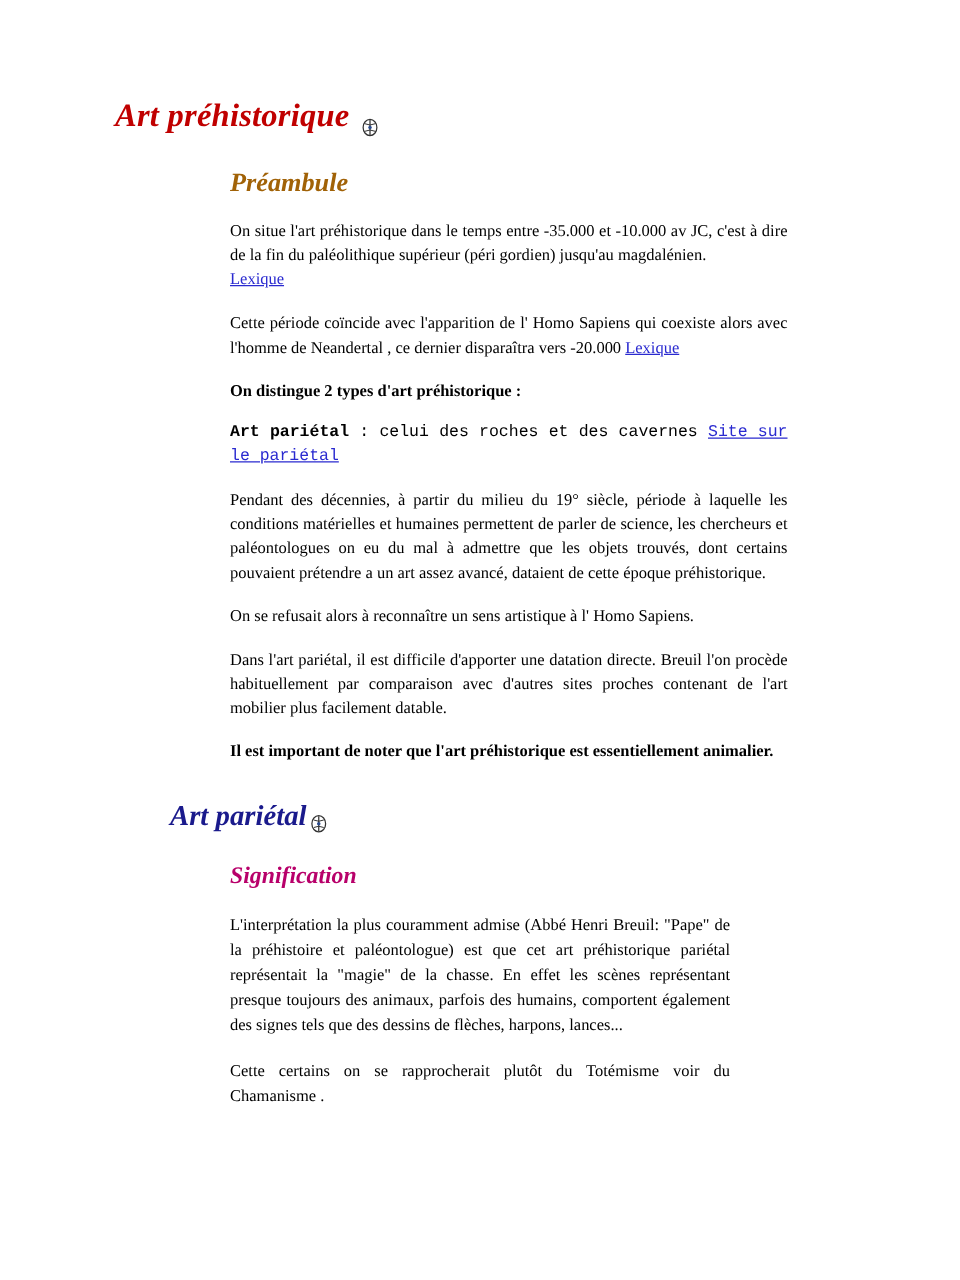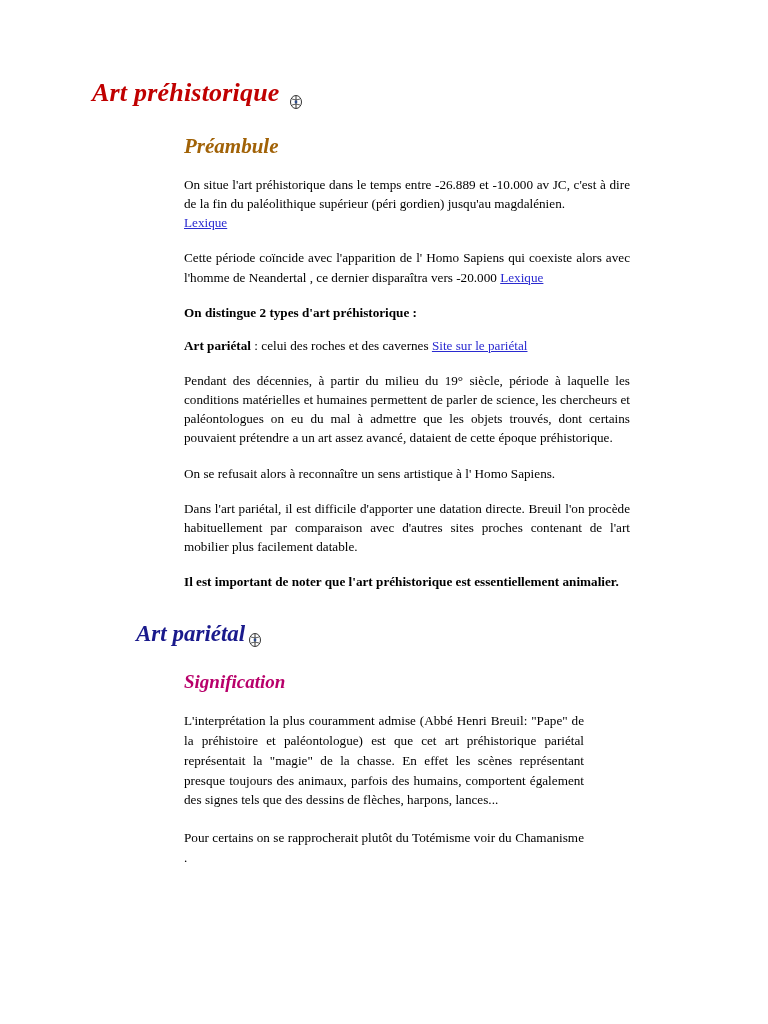--- a/index.html
+++ b/index.html
@@ -87,20 +87,21 @@
   .bullet-icon {
     display: inline-block;
     width: 16px;
     height: 16px;
     position: relative;
     top: 2px;
   }
   .nest-block {
     margin-top: 14px;
     margin-left: 46px;
+    font-family: Liberation Mono, monospace;
   }
   .nest-line {
     font-size: 13.2px;
     line-height: 1.45;
     text-align: justify;
   }
 </style>
 </head>
 <body>
 
@@ -115,21 +116,21 @@
         <path d="M4 5 Q8 7 12 5" stroke="#333333" stroke-width="0.8" fill="none"></path>
         <path d="M4 11 Q8 9 12 11" stroke="#333333" stroke-width="0.8" fill="none"></path>
         <circle cx="8" cy="8" r="1.4" fill="#2a4a8c"></circle>
       </svg>
     </span>
   </h1>
 
   <h2 class="h2 indent">Préambule</h2>
 
   <p class="body-text indent">
-    <span>On situe l'art préhistorique dans le temps entre -26.889 et -10.000 av JC, c'est à dire de la fin du paléolithique supérieur (péri gordien) jusqu'au magdalénien.</span><br>
+    <span>On situe l'art préhistorique dans le temps entre -35.000 et -10.000 av JC, c'est à dire de la fin du paléolithique supérieur (péri gordien) jusqu'au magdalénien.</span><br>
     <span class="link">Lexique</span>
   </p>
 
   <p class="body-text indent">
     <span>Cette période coïncide avec l'apparition de l' Homo Sapiens qui coexiste alors avec l'homme de Neandertal , ce dernier disparaîtra vers -20.000 </span><span class="link">Lexique</span>
   </p>
 
   <p class="body-text indent bold">On distingue 2 types d'art préhistorique :</p>
 
   <div class="nest-block">
@@ -156,15 +157,15 @@
         <path d="M4 11 Q8 9 12 11" stroke="#333333" stroke-width="0.8" fill="none"></path>
         <circle cx="8" cy="8" r="1.4" fill="#2a4a8c"></circle>
       </svg>
     </span>
   </h2>
 
   <h3 class="h3 indent">Signification</h3>
 
   <p class="sig-text">L'interprétation la plus couramment admise (Abbé Henri Breuil: "Pape" de la préhistoire et paléontologue) est que cet art préhistorique pariétal représentait la "magie" de la chasse. En effet les scènes représentant presque toujours des animaux, parfois des humains, comportent également des signes tels que des dessins de flèches, harpons, lances...</p>
 
-  <p class="sig-text">Pour certains on se rapprocherait plutôt du Totémisme voir du Chamanisme .</p>
+  <p class="sig-text">Cette certains on se rapprocherait plutôt du Totémisme voir du Chamanisme .</p>
 
 </div>
 
 </body></html>

